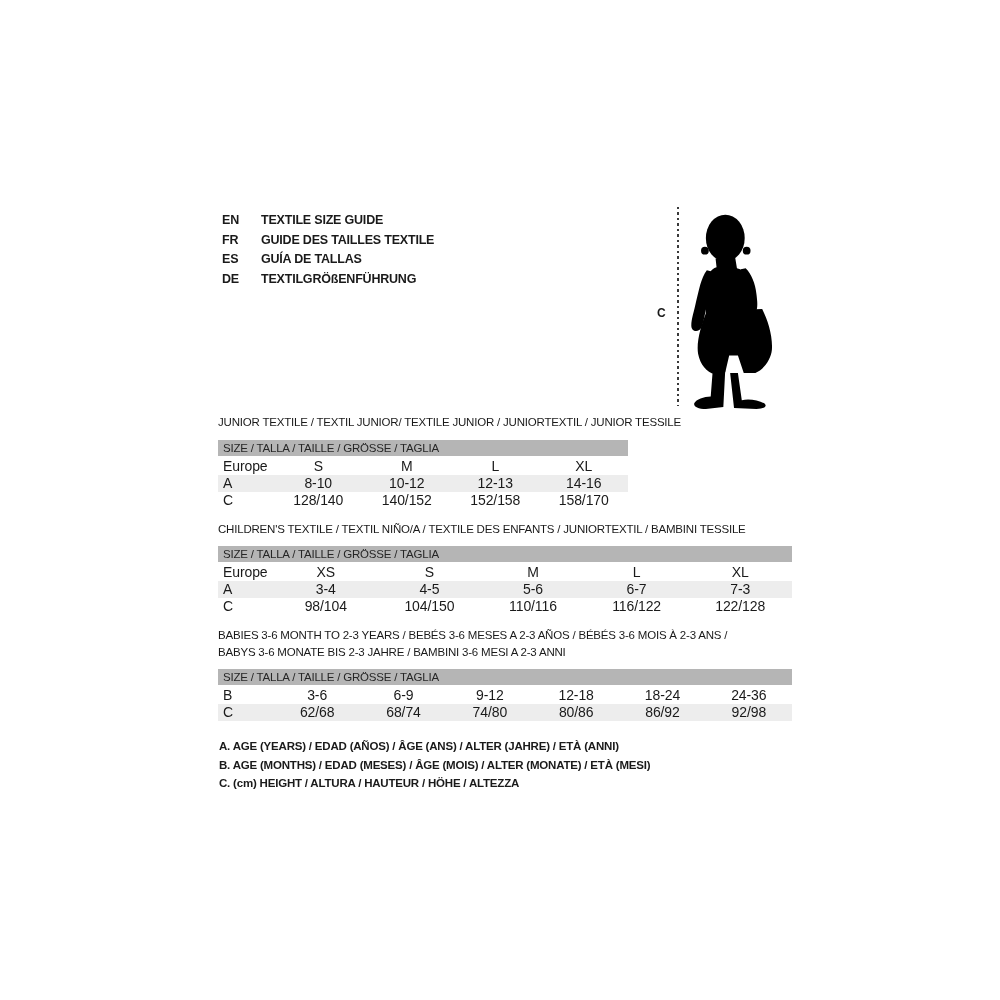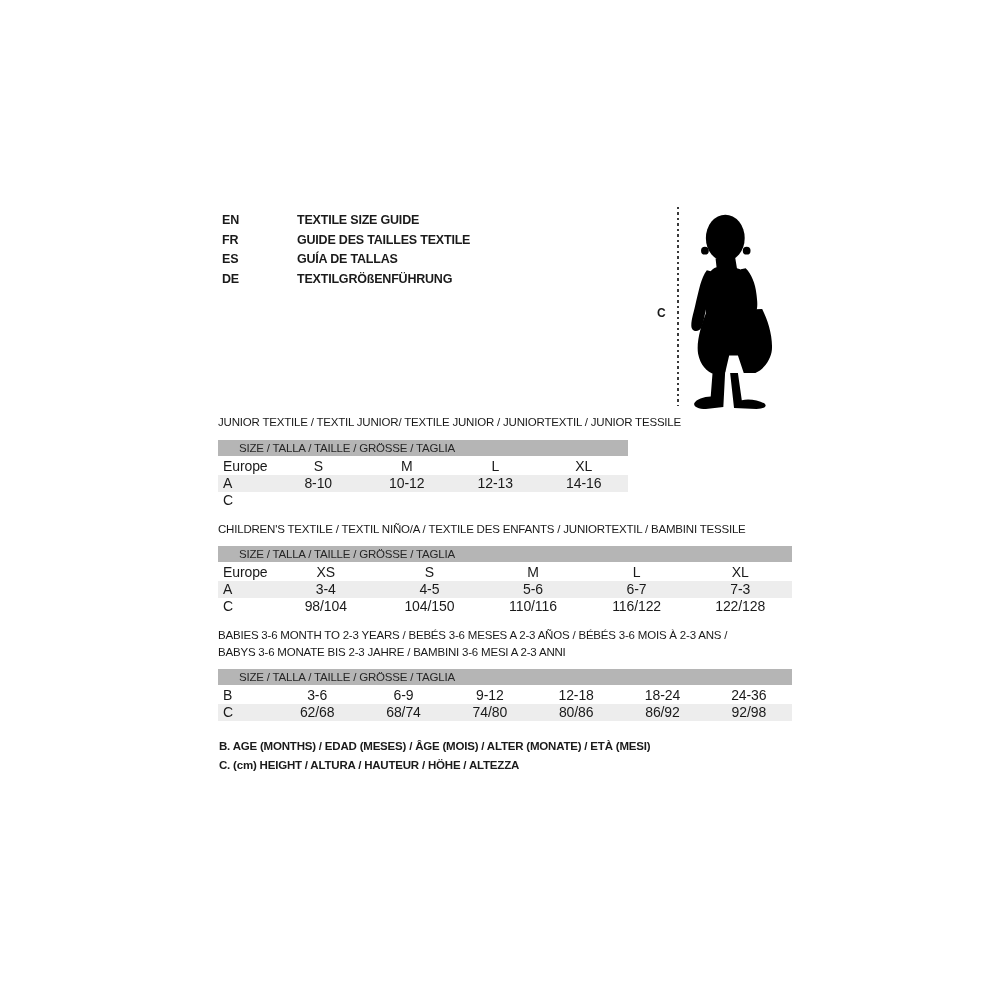--- a/index.html
+++ b/index.html
@@ -10,21 +10,21 @@
     font-family: "Liberation Sans", sans-serif;
     color: #1a1a1a;
     position: relative;
     overflow: hidden;
   }
   * { box-sizing: border-box; }
   .canvas { position: absolute; inset: 0; }
 
   
   #lang { position: absolute; left: 222px; top: 211px; }
-  .lang-row { display: flex; line-height: 19.5px; font-weight: 700; font-size: 12.5px; letter-spacing: -0.2px; white-space: nowrap; gap: 36px; }
+  .lang-row { display: flex; line-height: 19.5px; font-weight: 700; font-size: 12.5px; letter-spacing: -0.2px; white-space: nowrap; }
   .lang-code { width: 39px; flex: 0 0 39px; }
 
   
   #figure { position: absolute; left: 648px; top: 196px; width: 140px; height: 220px; }
   .measure-label { position: absolute; left: 9px; top: 110px; font-size: 12px; font-weight: 700; }
   .measure-line {
     position: absolute; left: 29px; top: 11px; width: 2px; height: 199px;
     background: repeating-linear-gradient(to bottom, #3a3a3a 0 2.5px, transparent 2.5px 5.5px);
   }
   .toddler { position: absolute; left: 41px; top: 12px; width: 92px; height: 202px; }
@@ -35,21 +35,21 @@
   #tables section:nth-of-type(1) .band,
   #tables section:nth-of-type(1) .rows { width: 410px; }
   #tables section:nth-of-type(n+2) .band,
   #tables section:nth-of-type(n+2) .rows { width: 574px; }
   .tbl-titles { margin-bottom: 9px; }
   .tbl-title { font-weight: 400; font-size: 11.5px; letter-spacing: -0.2px; line-height: 16.5px; white-space: nowrap; }
   .band {
     height: 16px; line-height: 16px;
     background: #b5b5b5; color: #262626;
     font-size: 11.5px; letter-spacing: -0.2px;
-    padding-left: 21px; margin-bottom: 2px;
+    padding-left: 5px; margin-bottom: 2px;
     white-space: nowrap;
   }
   .row { display: flex; height: 17px; line-height: 17px; font-size: 14px; letter-spacing: -0.1px; }
   .row.shaded { background: #ededed; }
   .cell.label { width: 56px; flex: 0 0 56px; padding-left: 5px; }
   .cells { flex: 1; display: flex; }
   .cell.val { flex: 1; text-align: center; }
 
   
   #legend { position: absolute; left: 219px; top: 737px; }
@@ -135,20 +135,30 @@
                   <div class="cell val">10-12</div>
 
                   <div class="cell val">12-13</div>
 
                   <div class="cell val">14-16</div>
                 </div>
             </div>
 
             <div class="row">
               <div class="cell label">C</div>
+              <div class="cells">
+
+                  <div class="cell val">128/140</div>
+
+                  <div class="cell val">140/152</div>
+
+                  <div class="cell val">152/158</div>
+
+                  <div class="cell val">158/170</div>
+                </div>
             </div>
           </div>
       </section>
 
       <section class="size-table">
         <div class="tbl-titles">
 
             <div class="tbl-title">CHILDREN'S TEXTILE / TEXTIL NIÑO/A / TEXTILE DES ENFANTS / JUNIORTEXTIL / BAMBINI TESSILE</div>
           </div>
         <div class="band">SIZE / TALLA / TAILLE / GRÖSSE / TAGLIA</div>
@@ -248,19 +258,20 @@
 
                   <div class="cell val">92/98</div>
                 </div>
             </div>
           </div>
       </section>
     </div>
 
   <div id="legend">
 
+      <div class="legend-line">A. AGE (YEARS) / EDAD (AÑOS) / ÂGE (ANS) / ALTER (JAHRE) / ETÀ (ANNI)</div>
 
       <div class="legend-line">B. AGE (MONTHS) / EDAD (MESES) / ÂGE (MOIS) / ALTER (MONATE) / ETÀ (MESI)</div>
 
       <div class="legend-line">C. (cm) HEIGHT / ALTURA / HAUTEUR / HÖHE / ALTEZZA</div>
     </div>
 
 </div>
 
 </body></html>

